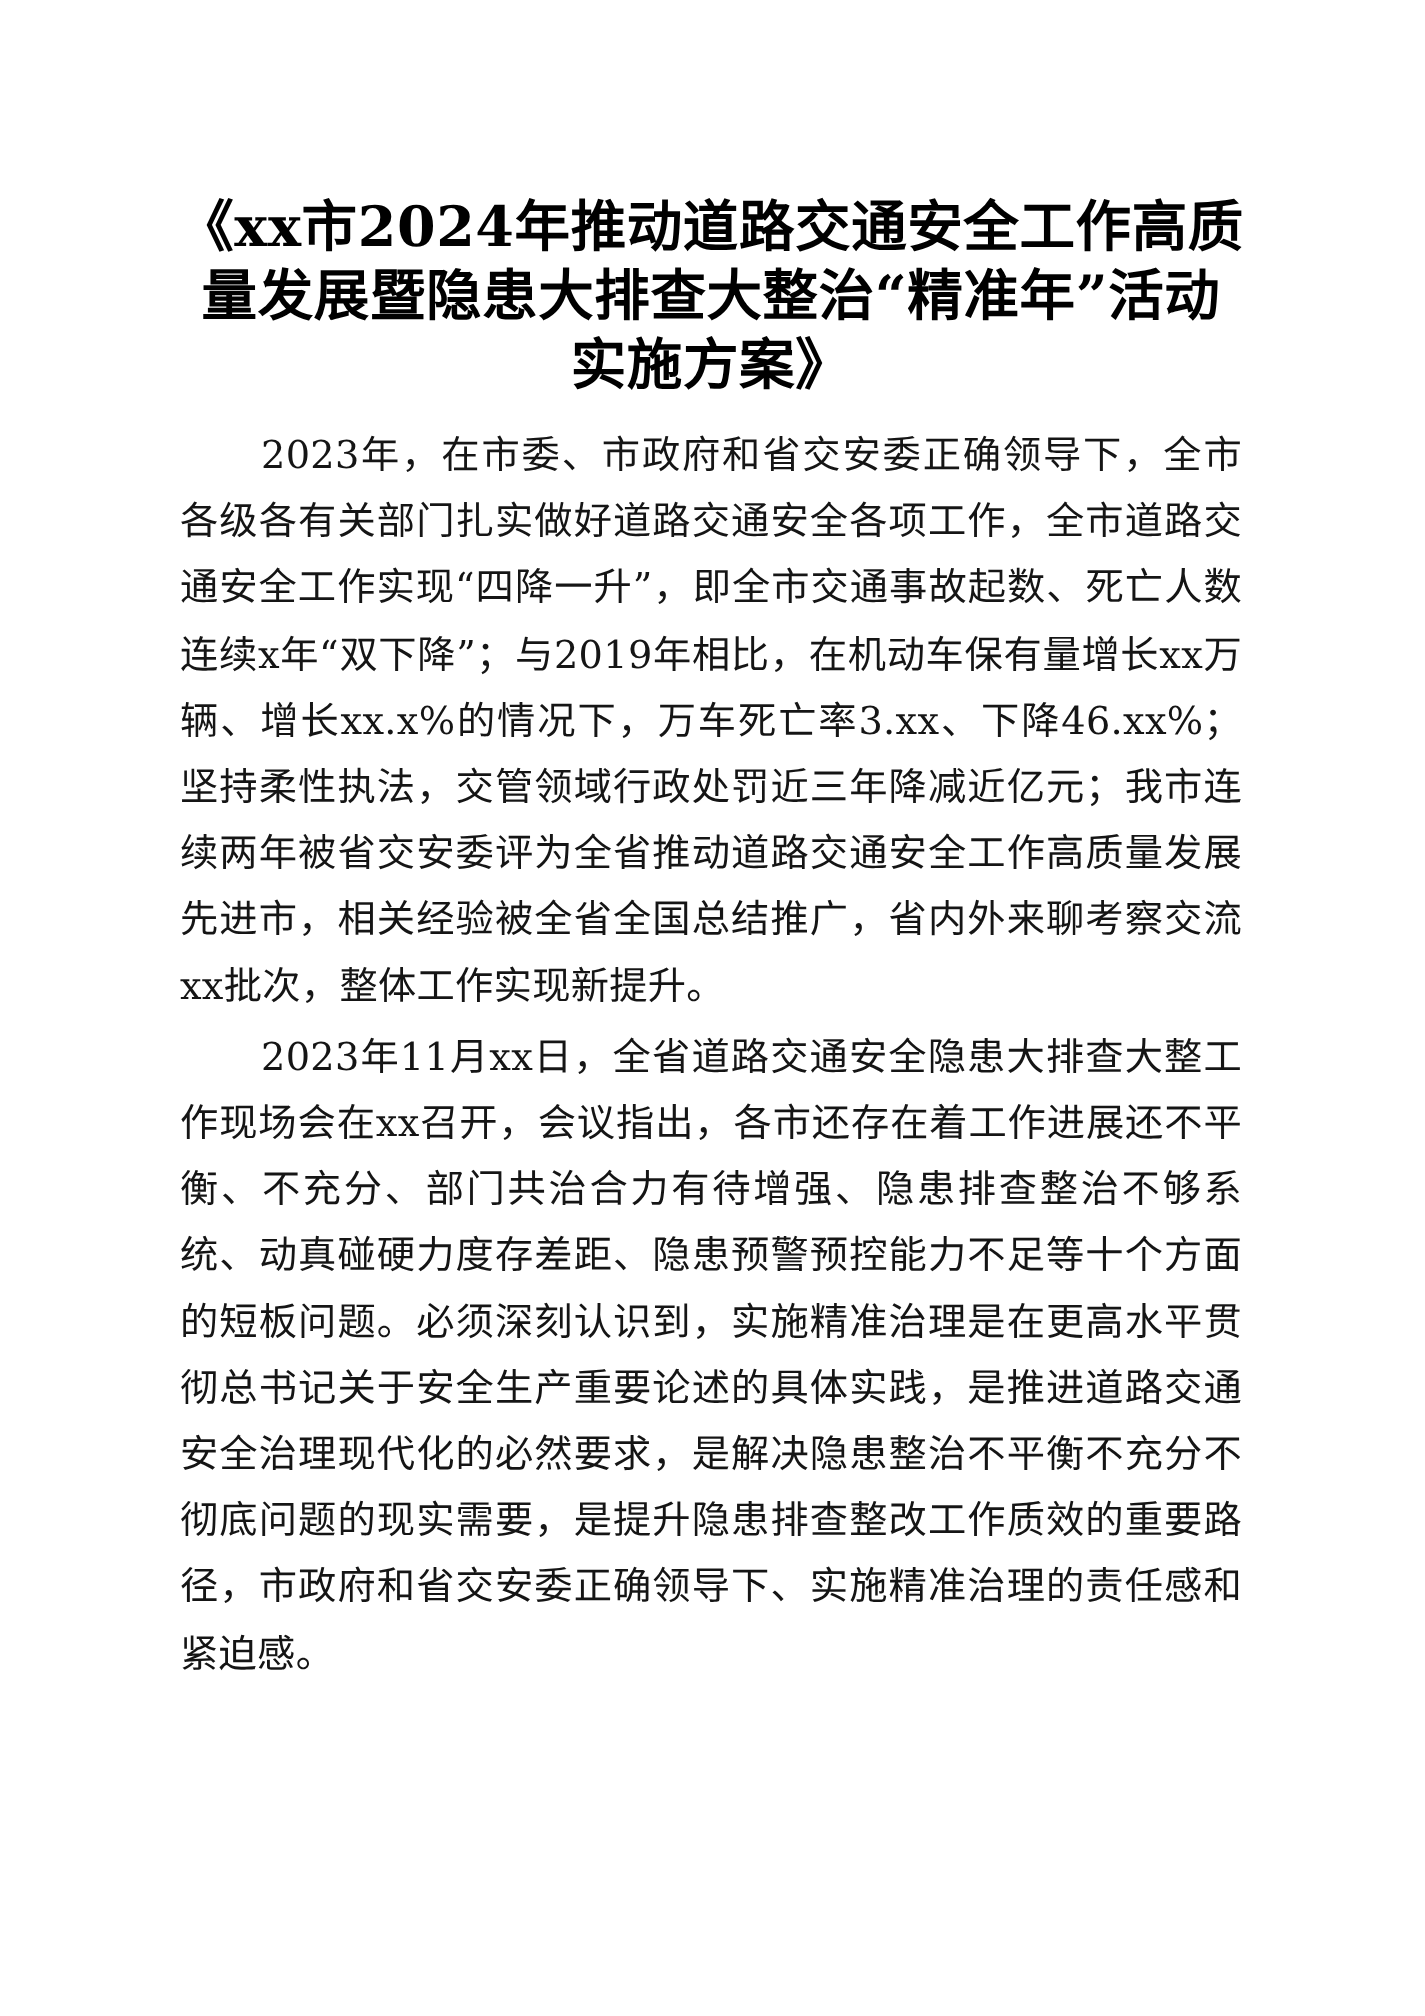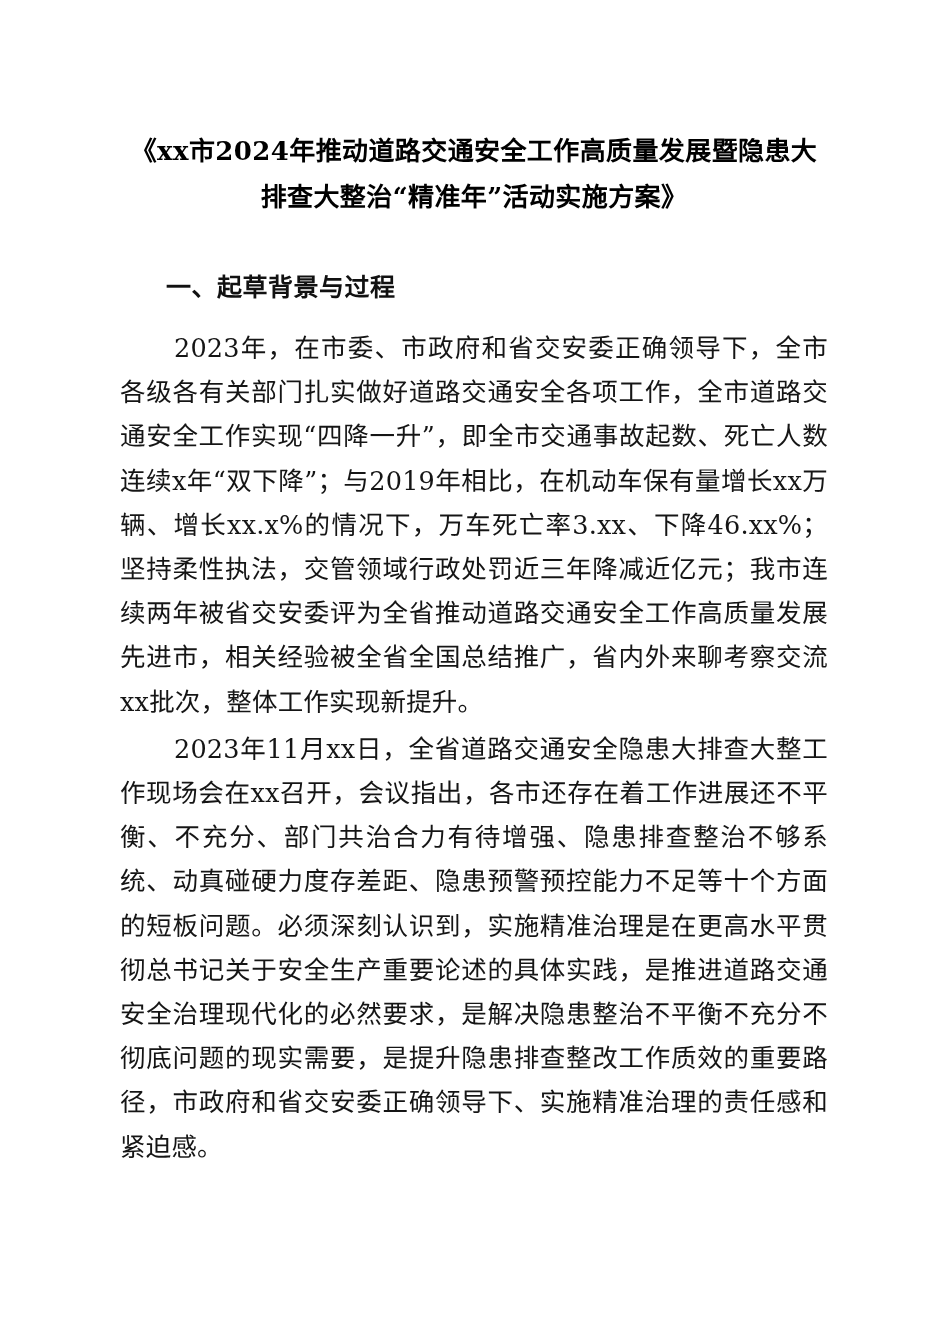--- a/index.html
+++ b/index.html
@@ -26,21 +26,21 @@
     top: 0;
     width: 712px;
   }
 
   
   .doc-title {
     margin: 0;
     padding-top: 128px;
     font-family: "DejaVu Serif", "Liberation Serif", serif;
     font-weight: 700;
-    font-size: 26px;
+    font-size: 37px;
     line-height: 46px;
     text-align: center;
     letter-spacing: 0.4px;
     color: #000000;
     word-break: break-all;
   }
 
   
   .section-heading {
     margin: 0;
@@ -74,20 +74,19 @@
   }
 </style>
 </head>
 <body>
 
 <div class="page">
   <div class="doc-body">
 
     <h1 class="doc-title">《xx市2024年推动道路交通安全工作高质量发展暨隐患大排查大整治“精准年”活动实施方案》</h1>
 
-    <h2 class="section-heading">一、起草背景与过程</h2>
 
     <p class="para">2023年，在市委、市政府和省交安委正确领导下，全市各级各有关部门扎实做好道路交通安全各项工作，全市道路交通安全工作实现“四降一升”，即全市交通事故起数、死亡人数连续x年“双下降”；与2019年相比，在机动车保有量增长xx万辆、增长xx.x%的情况下，万车死亡率3.xx、下降46.xx%；坚持柔性执法，交管领域行政处罚近三年降减近亿元；我市连续两年被省交安委评为全省推动道路交通安全工作高质量发展先进市，相关经验被全省全国总结推广，省内外来聊考察交流xx批次，整体工作实现新提升。</p>
 
     <p class="para">2023年11月xx日，全省道路交通安全隐患大排查大整工作现场会在xx召开，会议指出，各市还存在着工作进展还不平衡、不充分、部门共治合力有待增强、隐患排查整治不够系统、动真碰硬力度存差距、隐患预警预控能力不足等十个方面的短板问题。必须深刻认识到，实施精准治理是在更高水平贯彻总书记关于安全生产重要论述的具体实践，是推进道路交通安全治理现代化的必然要求，是解决隐患整治不平衡不充分不彻底问题的现实需要，是提升隐患排查整改工作质效的重要路径，市政府和省交安委正确领导下、实施精准治理的责任感和紧迫感。</p>
 
   </div>
 </div>
 
 </body></html>

